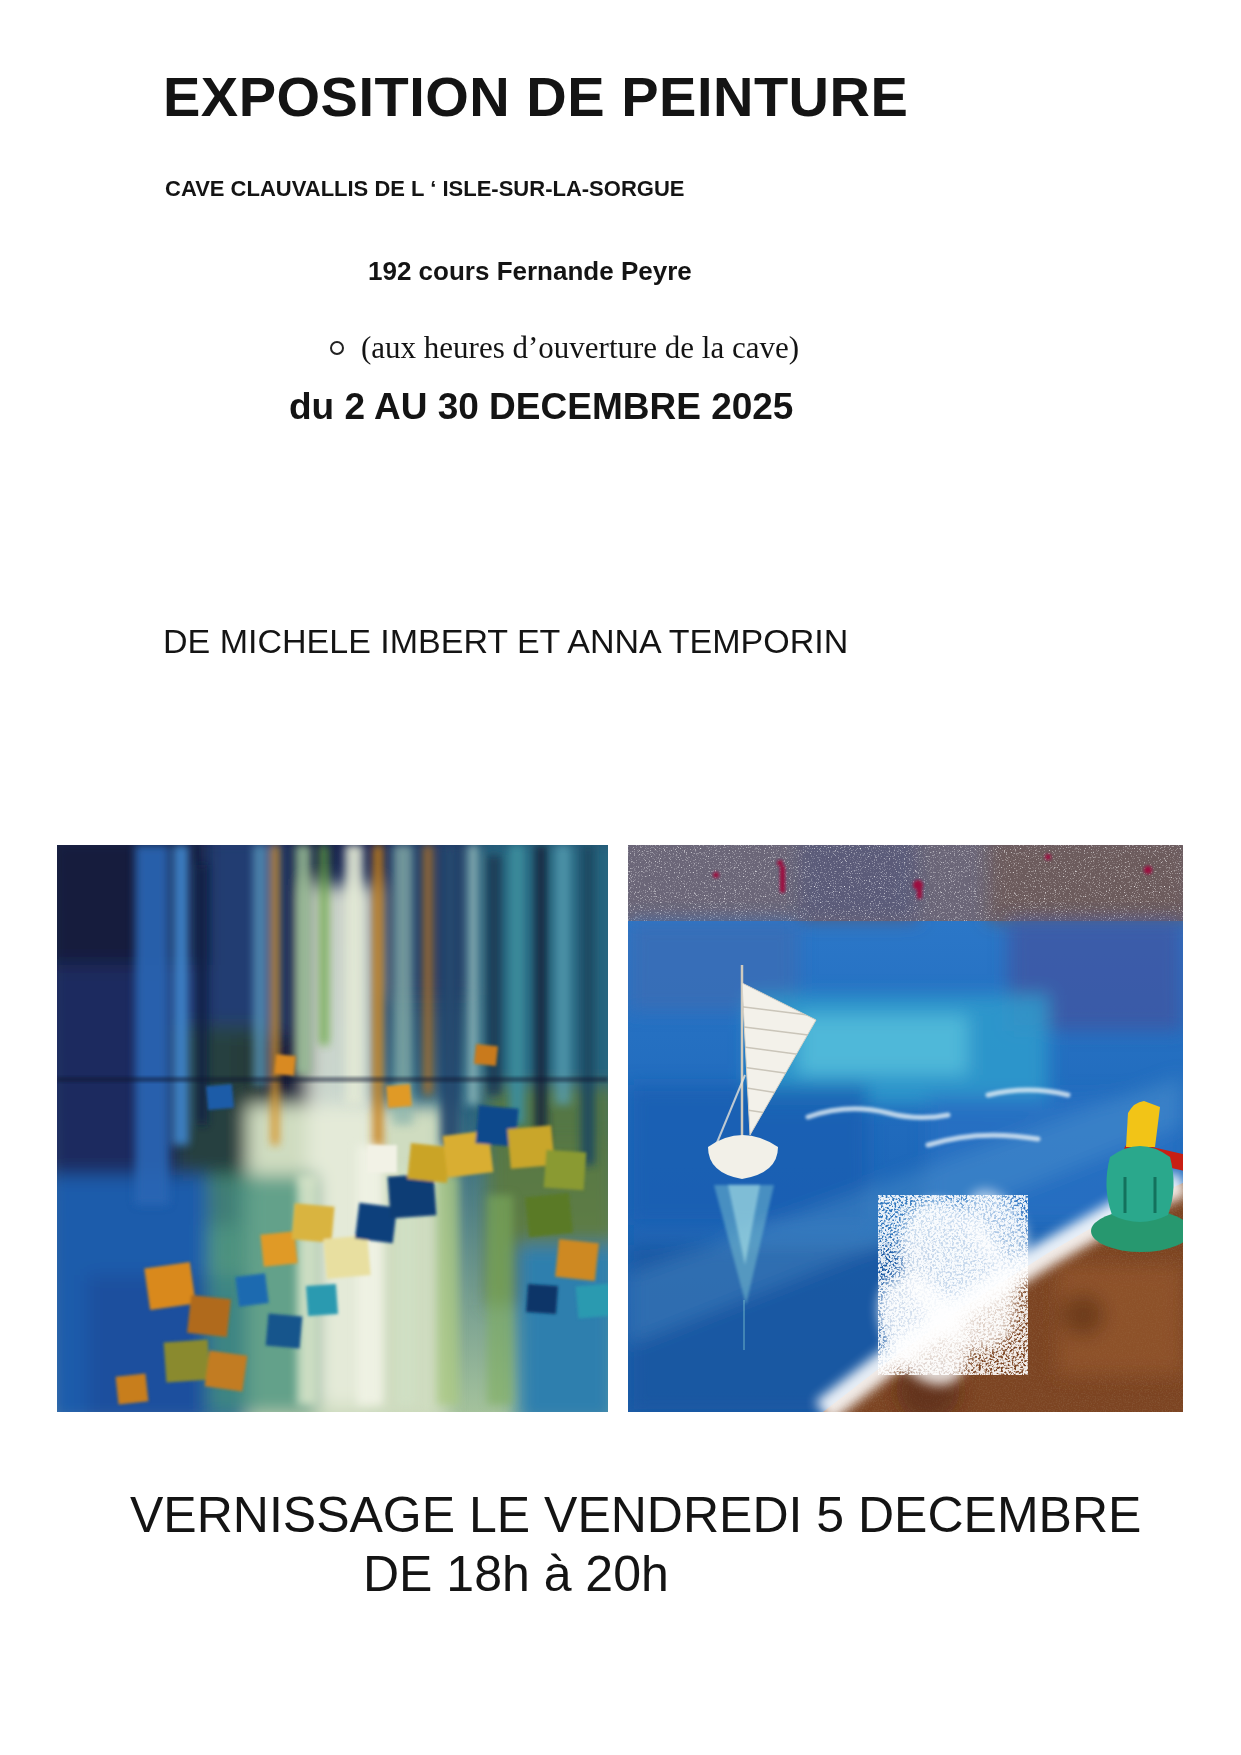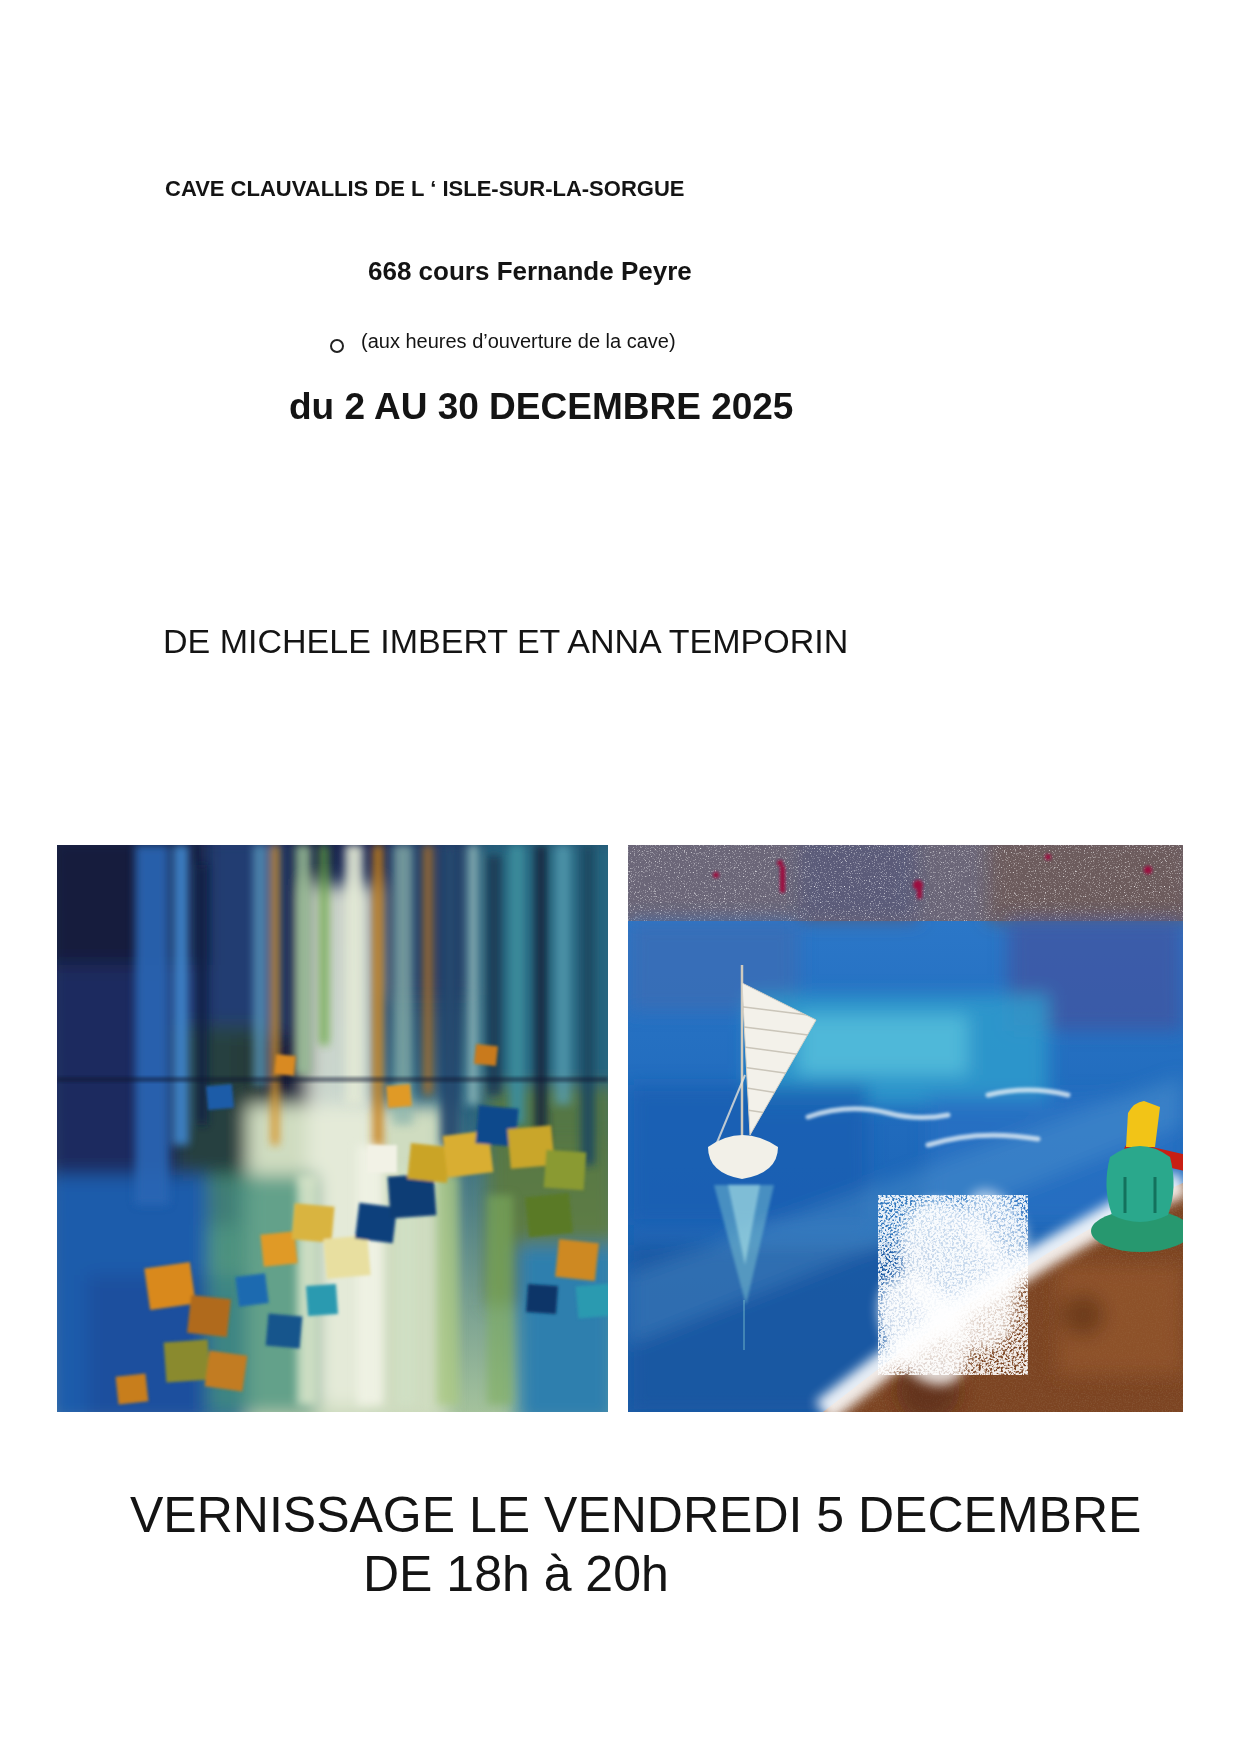--- a/index.html
+++ b/index.html
@@ -8,41 +8,42 @@
     width:1241px;height:1755px;
     background:#ffffff;
     font-family:"Liberation Sans", sans-serif;
     color:#141414;
     overflow:hidden;
   }
   .abs{position:absolute;white-space:nowrap;}
   .title{left:163px;top:64px;font-size:56px;font-weight:700;letter-spacing:.5px;}
   .venue{left:165px;top:176px;font-size:22px;font-weight:700;}
   .address{left:368px;top:256px;font-size:26px;font-weight:700;}
-  .hours{left:330px;top:330px;font-size:20px;font-weight:400;display:flex;align-items:flex-end;}
+  .hours{left:330px;top:330px;font-size:31px;font-weight:400;display:flex;align-items:center;font-family:Liberation Serif, serif;}
   .hours .circ{
     display:inline-block;width:10px;height:10px;border:2px solid #222;
     border-radius:50%;margin-right:17px;flex:0 0 auto;
   }
   .daterange{left:289px;top:386px;font-size:37px;font-weight:700;}
   .artists{left:163px;top:622px;font-size:34px;font-weight:400;}
   .vern1{left:130px;top:1486px;font-size:50px;font-weight:400;}
   .vern2{left:363px;top:1545px;font-size:50px;font-weight:400;}
   .paint{position:absolute;top:845px;height:567px;}
   .paint svg{display:block;width:100%;height:100%;}
   .paint-left{left:57px;width:551px;}
   .paint-right{left:628px;width:555px;}
 </style>
 </head>
 <body>
 
 <div class="page">
 
+  <div class="abs title">EXPOSITION DE PEINTURE</div>
   <div class="abs venue">CAVE CLAUVALLIS DE L ‘ ISLE-SUR-LA-SORGUE</div>
-  <div class="abs address">668 cours Fernande Peyre</div>
+  <div class="abs address">192 cours Fernande Peyre</div>
 
   <div class="abs hours">
     <span class="circ"></span>
     <span>(aux heures d’ouverture de la cave)</span>
   </div>
 
   <div class="abs daterange">du 2 AU 30 DECEMBRE 2025</div>
   <div class="abs artists">DE MICHELE IMBERT ET ANNA TEMPORIN</div>
 
   <div class="paint paint-left">

